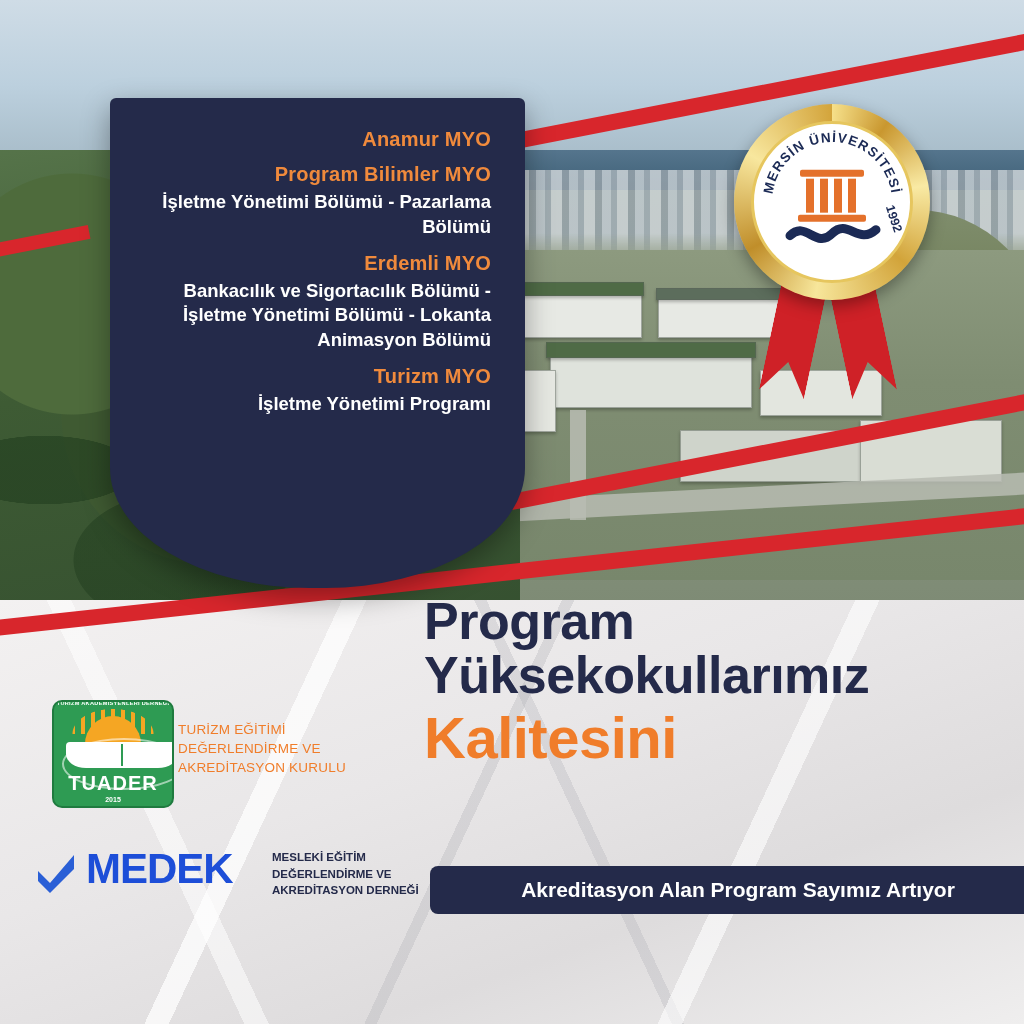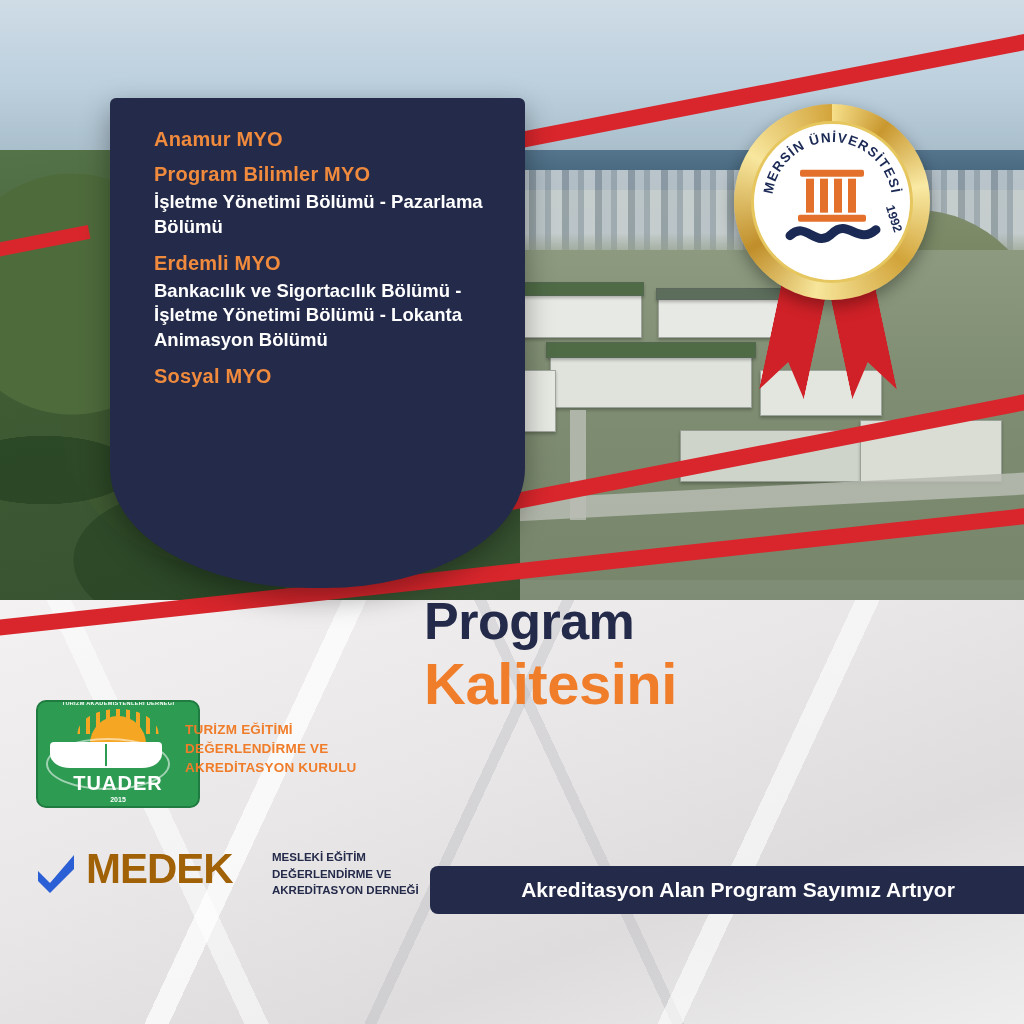--- a/index.html
+++ b/index.html
@@ -131,20 +131,21 @@
   .panel{
     position:absolute;
     left:110px; top:98px;
     width:415px; height:490px;
     background:#242a4a;
     border-radius: 6px 6px 200px 200px / 6px 6px 120px 120px;
     box-shadow: 0 10px 28px rgba(0,0,0,.35);
     padding: 26px 34px 0 44px;
     box-sizing: border-box;
     color:#fff;
+    text-align:right;
   }
   .panel .school{
     color:#f08a3c;
     font-weight:700;
     font-size:20px;
     margin: 12px 0 4px 0;
     letter-spacing:.2px;
   }
   .panel .school:first-child{ margin-top:4px; }
   .panel .programs{
@@ -210,21 +211,21 @@
   }
   .subbar{
     position:absolute; left:430px; top:866px; width:616px; height:48px;
     background:#242a4a; border-radius:8px;
     display:flex; align-items:center; justify-content:center;
     color:#fff; font-size:21px; font-weight:700;
   }
 
   
   .tuader{
-    position:absolute; left:36px; top:700px; width:164px; height:108px;
+    position:absolute; left:52px; top:700px; width:122px; height:108px;
   }
   .tuader-badge{
     position:absolute; inset:0;
     background:#2e9b53;
     border-radius:10px;
     border:2px solid #1f7b3f;
     overflow:hidden;
   }
   .tuader-sun{
     position:absolute; left:50%; top:14px; transform:translateX(-50%);
@@ -256,34 +257,34 @@
   }
   .tuader-top{
     position:absolute; left:0; right:0; top:-2px; text-align:center;
     color:#ffffff; font-size:5.6px; font-weight:700; letter-spacing:.3px;
   }
   .tuader-year{
     position:absolute; left:0; right:0; bottom:3px; text-align:center;
     color:#ffffff; font-size:7px; font-weight:700;
   }
   .tuader-caption{
-    position:absolute; left:185px; top:720px; width:190px;
-    color:#f07d2a; font-weight:700; font-size:13.5px; line-height:1.42;
+    position:absolute; left:178px; top:720px; width:190px;
+    color:#f07d2a; font-weight:400; font-size:13.5px; line-height:1.42;
     letter-spacing:.2px;
   }
 
   .medek{
     position:absolute; left:34px; top:845px; width:350px; height:60px;
   }
   .medek-check{
     position:absolute; left:0; top:4px; width:44px; height:44px;
   }
   .medek-word{
     position:absolute; left:52px; top:0px;
-    font-size:42px; font-weight:800; color:#a16207; letter-spacing:-1px;
+    font-size:42px; font-weight:800; color:#1d4ed8; letter-spacing:-1px;
   }
   .medek-caption{
     position:absolute; left:238px; top:4px; width:150px;
     color:#242a4a; font-weight:800; font-size:11.5px; line-height:1.45;
   }
 </style>
 </head>
 <body>
 
 <div id="poster">
@@ -319,21 +320,22 @@
 
   <div class="panel">
     <div class="school">Anamur MYO</div>
 
     <div class="school">Program Bilimler MYO</div>
     <div class="programs">İşletme Yönetimi Bölümü - Pazarlama Bölümü</div>
 
     <div class="school">Erdemli MYO</div>
     <div class="programs">Bankacılık ve Sigortacılık Bölümü - İşletme Yönetimi Bölümü - Lokanta Animasyon Bölümü</div>
 
-    <div class="school">Sosyal MYO</div>
+    <div class="school">Turizm MYO</div>
+    <div class="programs">İşletme Yönetimi Programı</div>
   </div>
 
   <div class="seal-wrap">
     <div class="ribbon">
       <div class="r left"></div>
       <div class="r right"></div>
     </div>
     <div class="seal">
       <div class="seal-inner">
         <svg class="seal-text" viewBox="0 0 156 156">
@@ -353,20 +355,21 @@
           <rect x="66" y="19" width="8" height="34" fill="#e4712b"></rect>
           <rect x="16" y="55" width="68" height="7" rx="2" fill="#e4712b"></rect>
           <path d="M8 76 C 24 60, 34 90, 50 74 C 66 58, 76 86, 94 70" stroke="#1b2a55" stroke-width="9" fill="none" stroke-linecap="round"></path>
         </svg>
       </div>
     </div>
   </div>
 
   <div class="headline">
     <div class="l1">Program</div>
+    <div class="l1">Yüksekokullarımız</div>
     <div class="l2">Kalitesini</div>
   </div>
   <div class="subbar">Akreditasyon Alan Program Sayımız Artıyor</div>
 
   <div class="tuader">
     <div class="tuader-badge">
       <div class="tuader-top">TURİZM AKADEMİSYENLERİ DERNEĞİ</div>
       <div class="tuader-rays"></div>
       <div class="tuader-sun"></div>
       <div class="tuader-book"></div>

